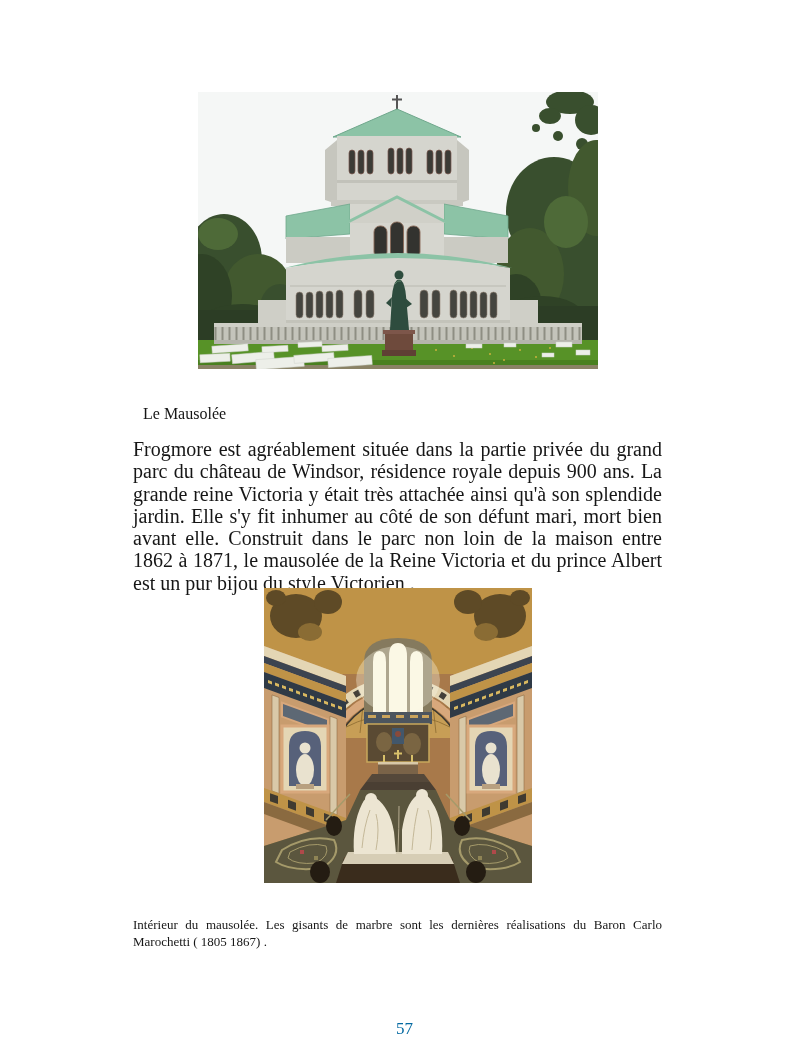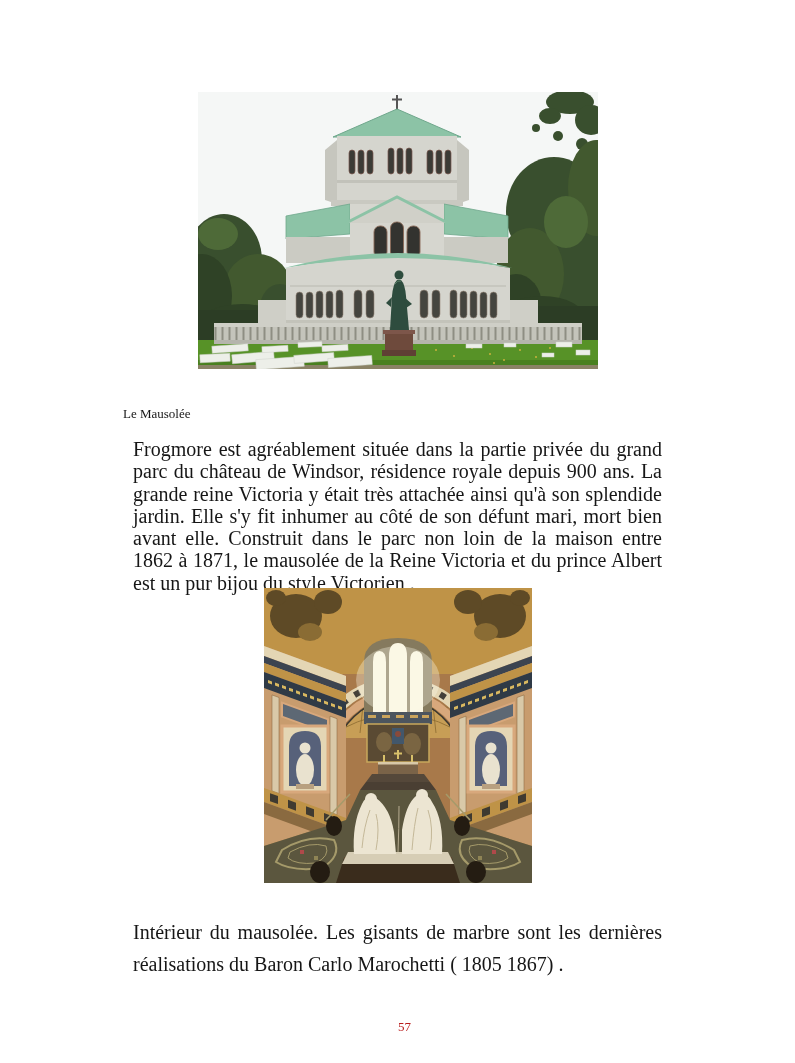--- a/index.html
+++ b/index.html
@@ -2,32 +2,32 @@
 <html><head>
 <meta charset="utf-8">
 <style>
   html,body{margin:0;padding:0;background:#ffffff;}
   .page{
     position:relative;width:795px;height:1063px;background:#ffffff;
     font-family:"Liberation Serif","DejaVu Serif",serif;color:#161616;overflow:hidden;
   }
   .photo{position:absolute;display:block;}
   .photo svg{display:block;}
-  .heading{position:absolute;left:123px;top:404px;font-size:13px;line-height:19px;}
+  .heading{position:absolute;left:143px;top:404px;font-size:16px;line-height:19px;}
   .bodytext{
     position:absolute;left:133px;top:438px;width:529px;
     font-size:20px;line-height:22.3px;text-align:justify;
   }
   .caption{
     position:absolute;left:133px;top:916px;width:529px;
-    font-size:20px;line-height:32px;text-align:justify;
+    font-size:13px;line-height:17px;text-align:justify;
   }
   .pageno{
     position:absolute;left:0;top:1019px;width:795px;text-align:center;
-    text-indent:14px;font-size:13px;color:#b91c1c;
+    text-indent:14px;font-size:17px;color:#0369a1;
   }
 </style>
 </head>
 <body>
 
 <div class="page">
 
   <figure class="photo" style="left:198px;top:92px;width:400px;height:277px;margin:0;" aria-label="Mausolée de Frogmore — vue extérieure : édifice octogonal à toits de cuivre vert-de-gris, statue de bronze, pelouse et dalles funéraires">
     <svg width="400" height="277" viewBox="0 0 400 277">
 

